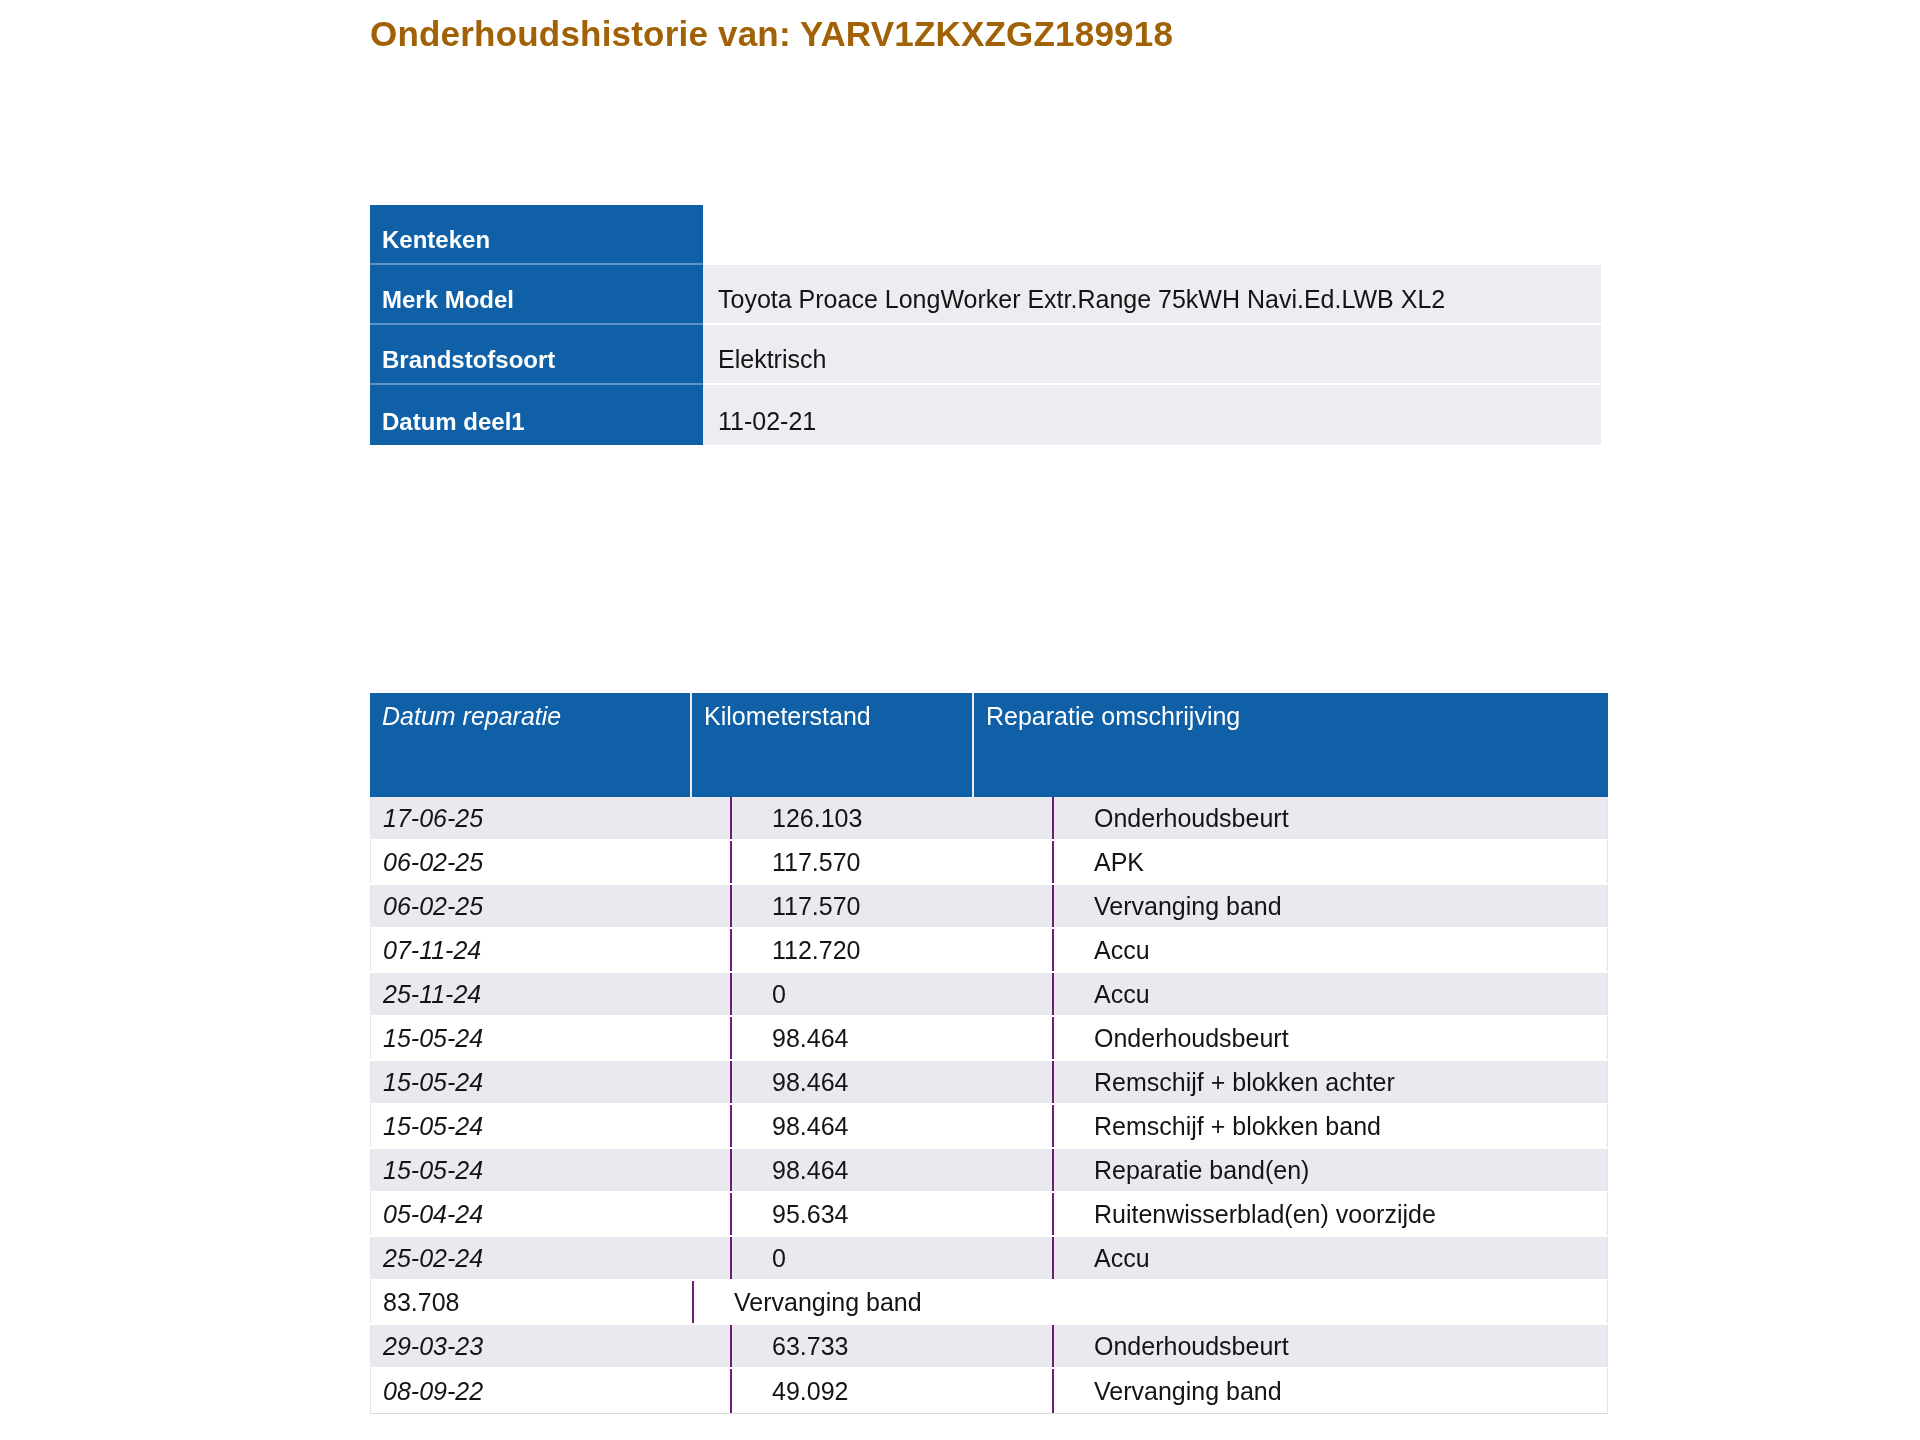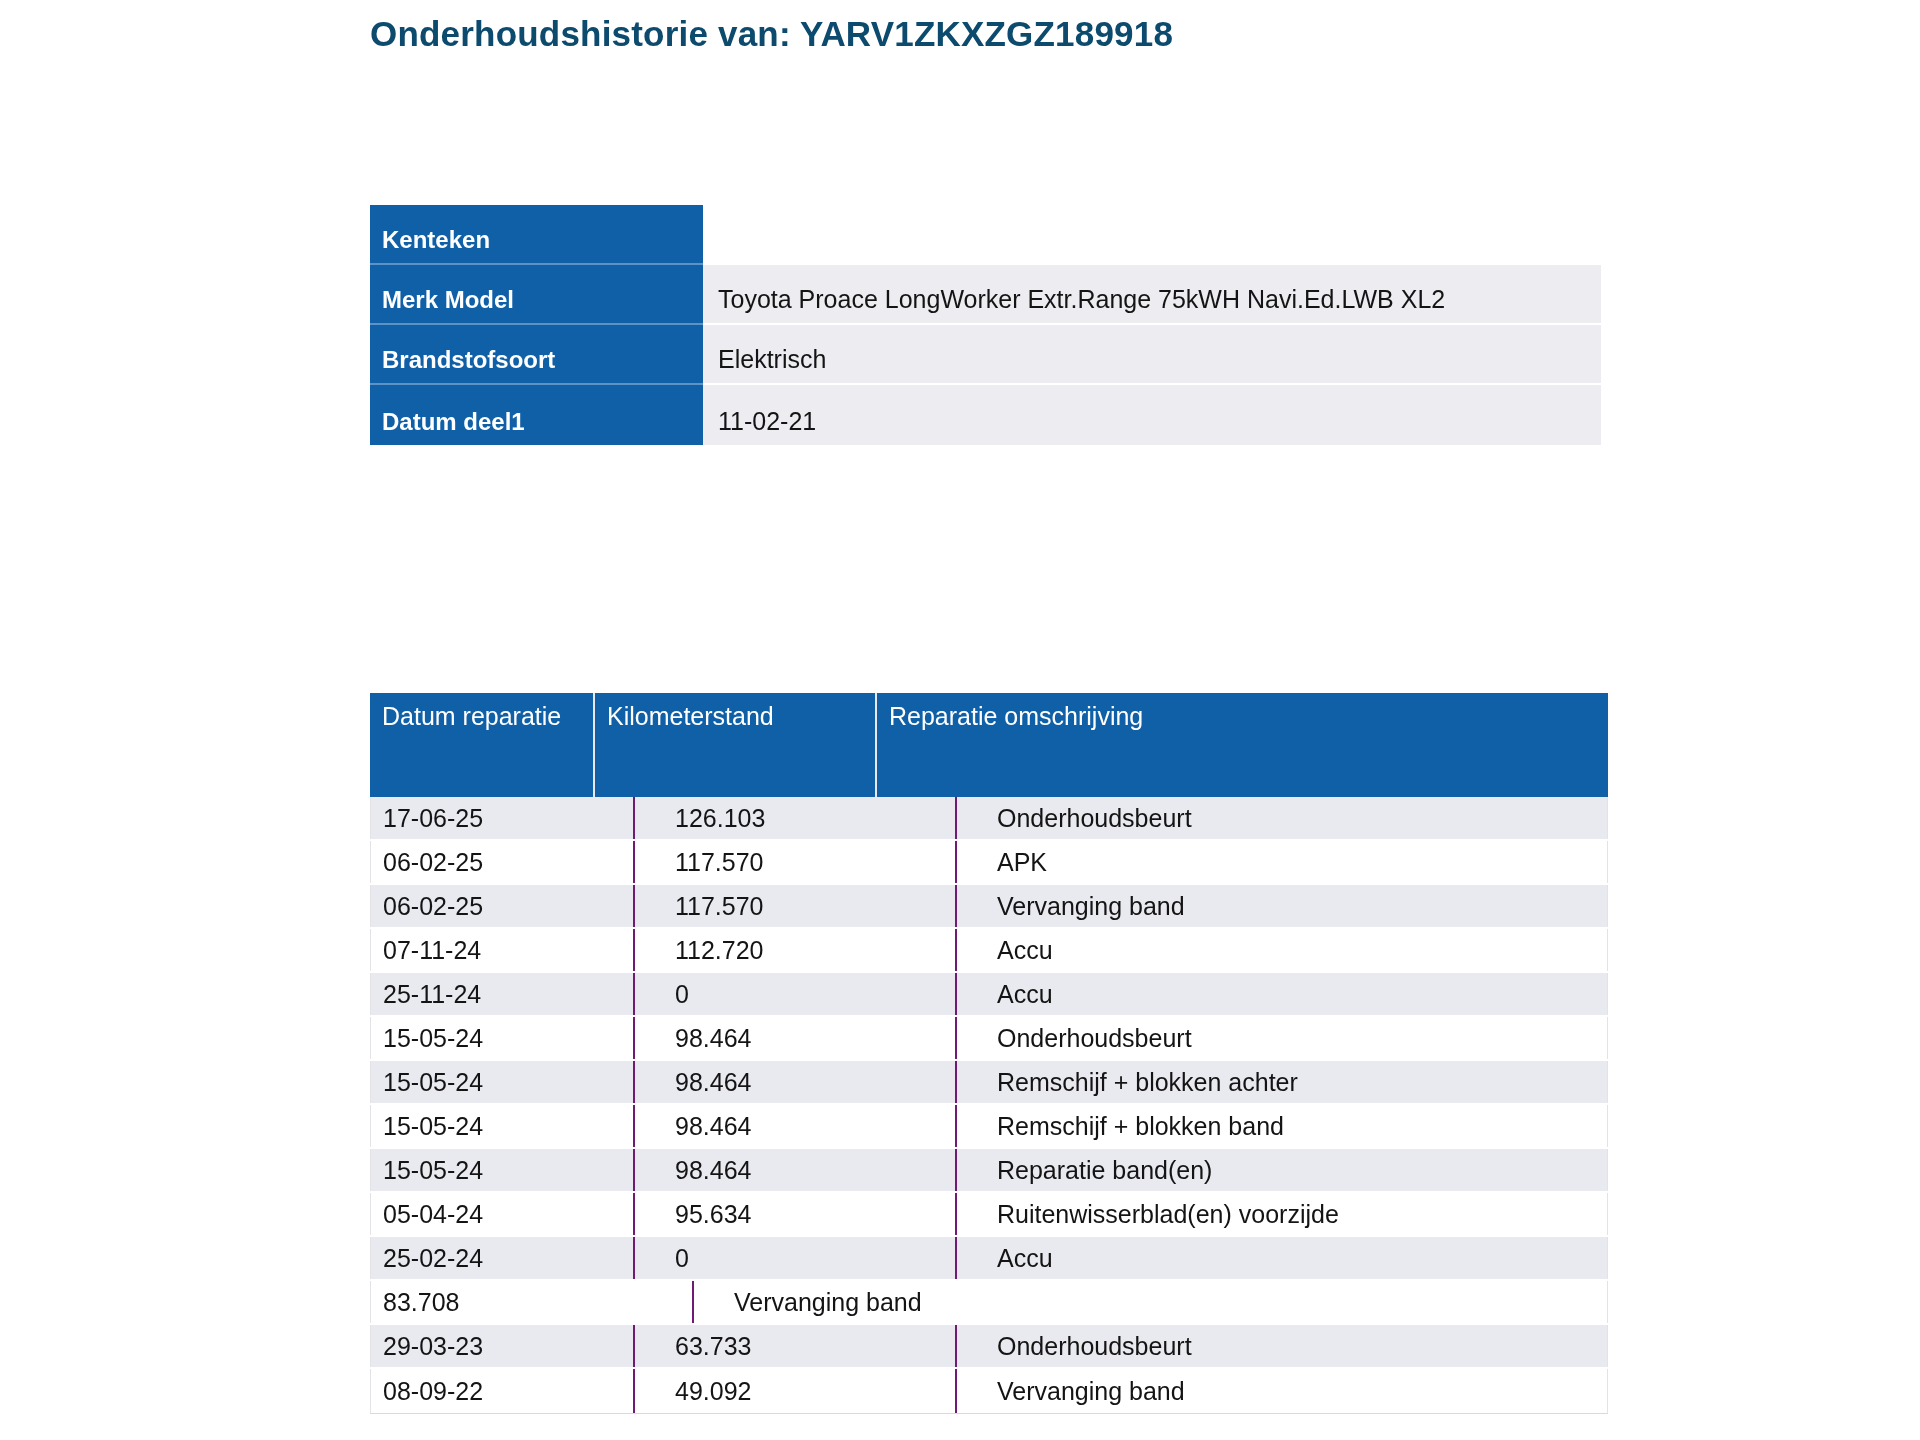--- a/index.html
+++ b/index.html
@@ -2,21 +2,21 @@
 <html><head>
 <meta charset="utf-8">
 <style>
   * { margin:0; padding:0; box-sizing:border-box; }
   html,body { width:1920px; height:1440px; background:#ffffff;
               font-family:"Liberation Sans", sans-serif; color:#111; }
   body { position:relative; overflow:hidden; }
 
   .page-title {
     position:absolute; left:370px; top:14px;
-    font-size:35px; font-weight:bold; color:#0c4a6e; letter-spacing:0.2px;
+    font-size:35px; font-weight:bold; color:#a16207; letter-spacing:0.2px;
   }
 
   
   .info-table {
     position:absolute; left:370px; top:205px; width:1231px;
   }
   .info-row { display:flex; height:60px; }
   .info-label {
     width:333px; background:#1060a8; color:#ffffff;
     font-weight:bold; font-size:24px;
@@ -32,21 +32,21 @@
   .info-row:not(:last-child) .info-value { border-bottom:2px solid #ffffff; }
 
   
   .maint-table { position:absolute; left:370px; top:693px; width:1238px; }
   .m-header { display:flex; height:104px; background:#1060a8; }
   .m-hcell {
     color:#ffffff; font-size:25px; font-weight:normal;
     padding:9px 6px 0 12px;
   }
   .m-hcell + .m-hcell { border-left:2px solid #e8e8ee; }
-  .m-c1 { width:223px; }
+  .m-c1 { width:320px;font-style:italic; }
   .m-c2 { width:282px; }
   .m-c3 { flex:1; }
 
   .m-body { border-bottom:1px solid #d9d9de; }
   .m-row { display:flex; height:44px; border-bottom:2px solid #ffffff;gap:40px; }
   .m-row:last-child { border-bottom:none; }
   .m-row:nth-child(odd)  { background:#e9e9f0; }
   .m-row:nth-child(even) { background:#ffffff; }
   .m-cell {
     display:flex; align-items:center;

